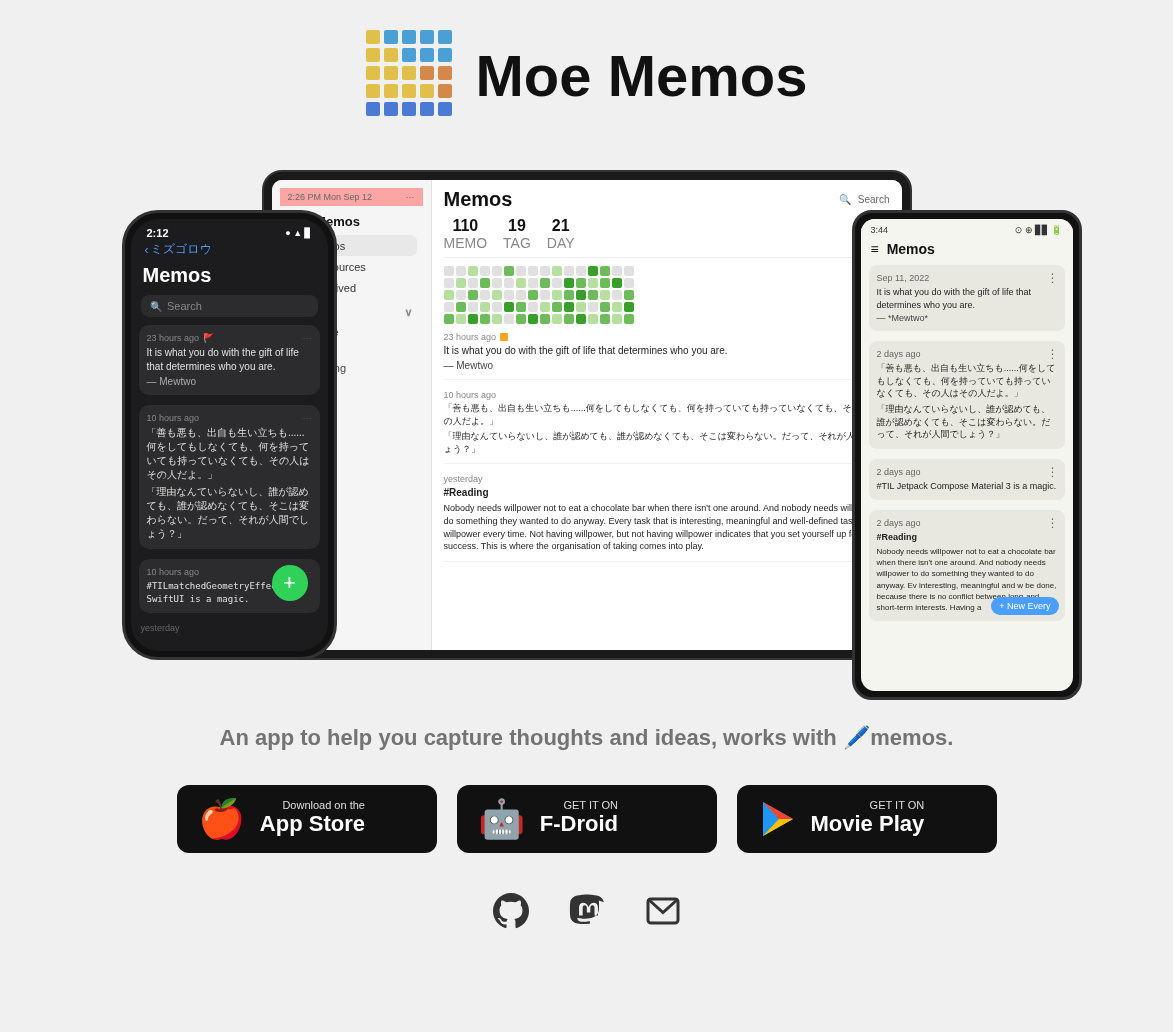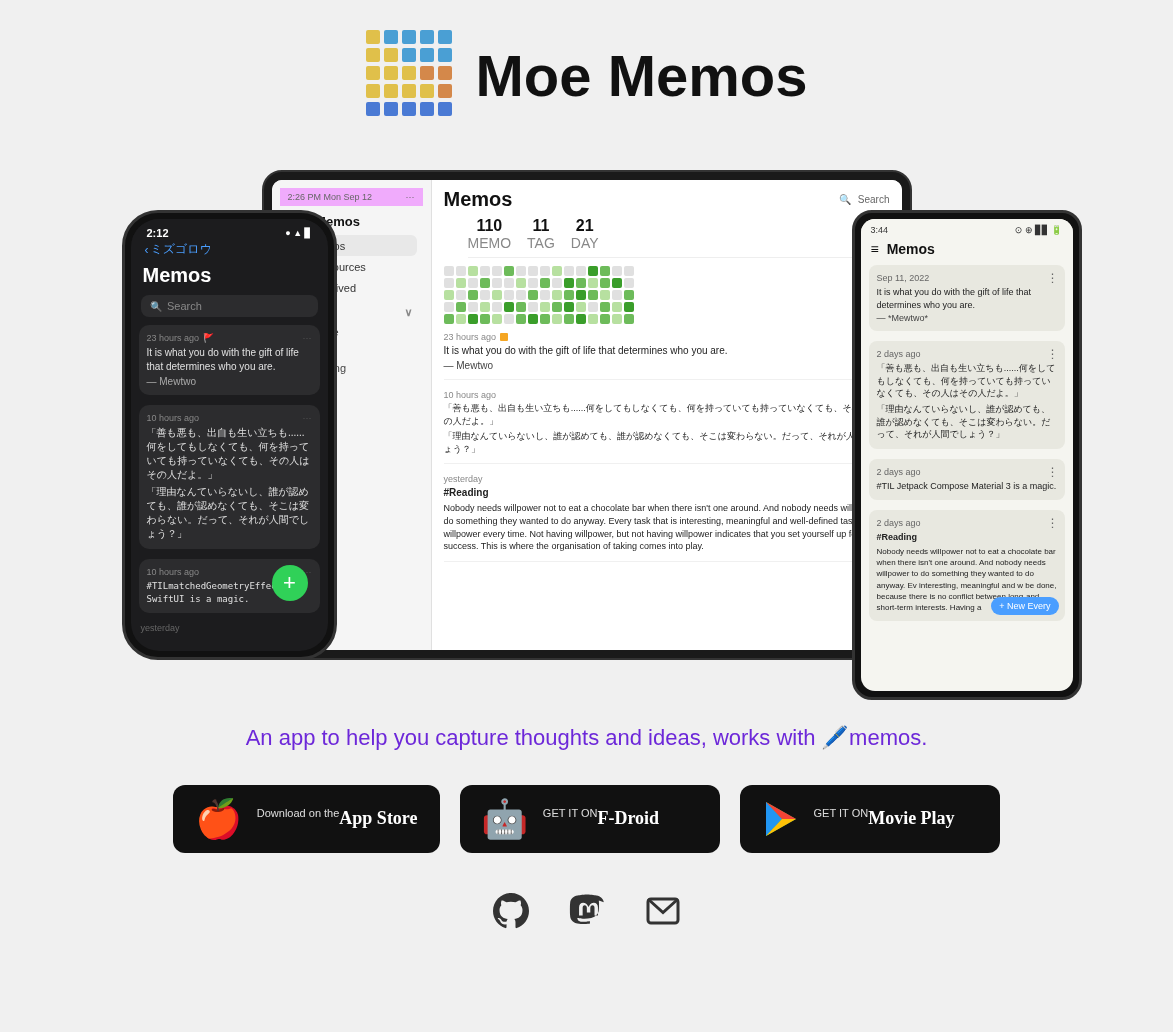--- a/index.html
+++ b/index.html
@@ -371,21 +371,20 @@
       gap: 3px;
     }
 
     
     .ipad-stats {
       display: flex;
       gap: 16px;
       margin-bottom: 8px;
       padding-bottom: 6px;
       border-bottom: 1px solid #eee;
-      margin-left: 24px;
     }
     .ipad-stat {
       text-align: center;
     }
     .ipad-stat-num {
       font-size: 16px;
       font-weight: 600;
       color: #111;
     }
     .ipad-stat-label {
@@ -409,22 +408,23 @@
     }
     .heatmap-cell.l1 { background: #b7e0a0; }
     .heatmap-cell.l2 { background: #6dbb5a; }
     .heatmap-cell.l3 { background: #3a9e2a; }
 
     
     .description {
       text-align: center;
       margin: 20px 0 30px;
       font-size: 22px;
-      color: #6d28d9;
+      color: #737373;
       line-height: 1.6;
+      font-weight: bold;
     }
 
     
     .download-buttons {
       display: flex;
       gap: 20px;
       justify-content: center;
       margin-bottom: 40px;
     }
 
@@ -440,34 +440,34 @@
       cursor: pointer;
       min-width: 260px;
     }
 
     .dl-btn-fdroid {
       background: #111;
     }
 
     .dl-btn-text {
       display: flex;
-      flex-direction: row;
+      flex-direction: column;
+      align-items: flex-end;
     }
 
     .dl-btn-small {
       font-size: 11px;
       opacity: 0.85;
       line-height: 1;
     }
 
     .dl-btn-large {
-      font-size: 18px;
+      font-size: 22px;
       font-weight: 600;
       line-height: 1.2;
-      font-family: Liberation Serif, serif;
     }
 
     
     .social-icons {
       display: flex;
       gap: 40px;
       justify-content: center;
       margin-bottom: 30px;
     }
 
@@ -482,21 +482,21 @@
       font-size: 38px;
     }
 
     .ipad-header-row {
       display: flex;
       justify-content: space-between;
       align-items: center;
       padding: 4px 8px;
       font-size: 9px;
       color: #666;
-      background: #f0abfc;
+      background: #fca5a5;
     }
 
     .ipad-content-area {
       flex: 1;
       padding: 8px 12px;
       overflow: hidden;
       background: #fff;
     }
   </style>
 </head>
@@ -601,21 +601,21 @@
             <span>Search</span>
           </div>
         </div>
 
         <div class="ipad-stats">
           <div class="ipad-stat">
             <div class="ipad-stat-num">110</div>
             <div class="ipad-stat-label">MEMO</div>
           </div>
           <div class="ipad-stat">
-            <div class="ipad-stat-num">11</div>
+            <div class="ipad-stat-num">19</div>
             <div class="ipad-stat-label">TAG</div>
           </div>
           <div class="ipad-stat">
             <div class="ipad-stat-num">21</div>
             <div class="ipad-stat-label">DAY</div>
           </div>
         </div>
 
         <div class="heatmap">
           <div class="heatmap-cell"></div>

